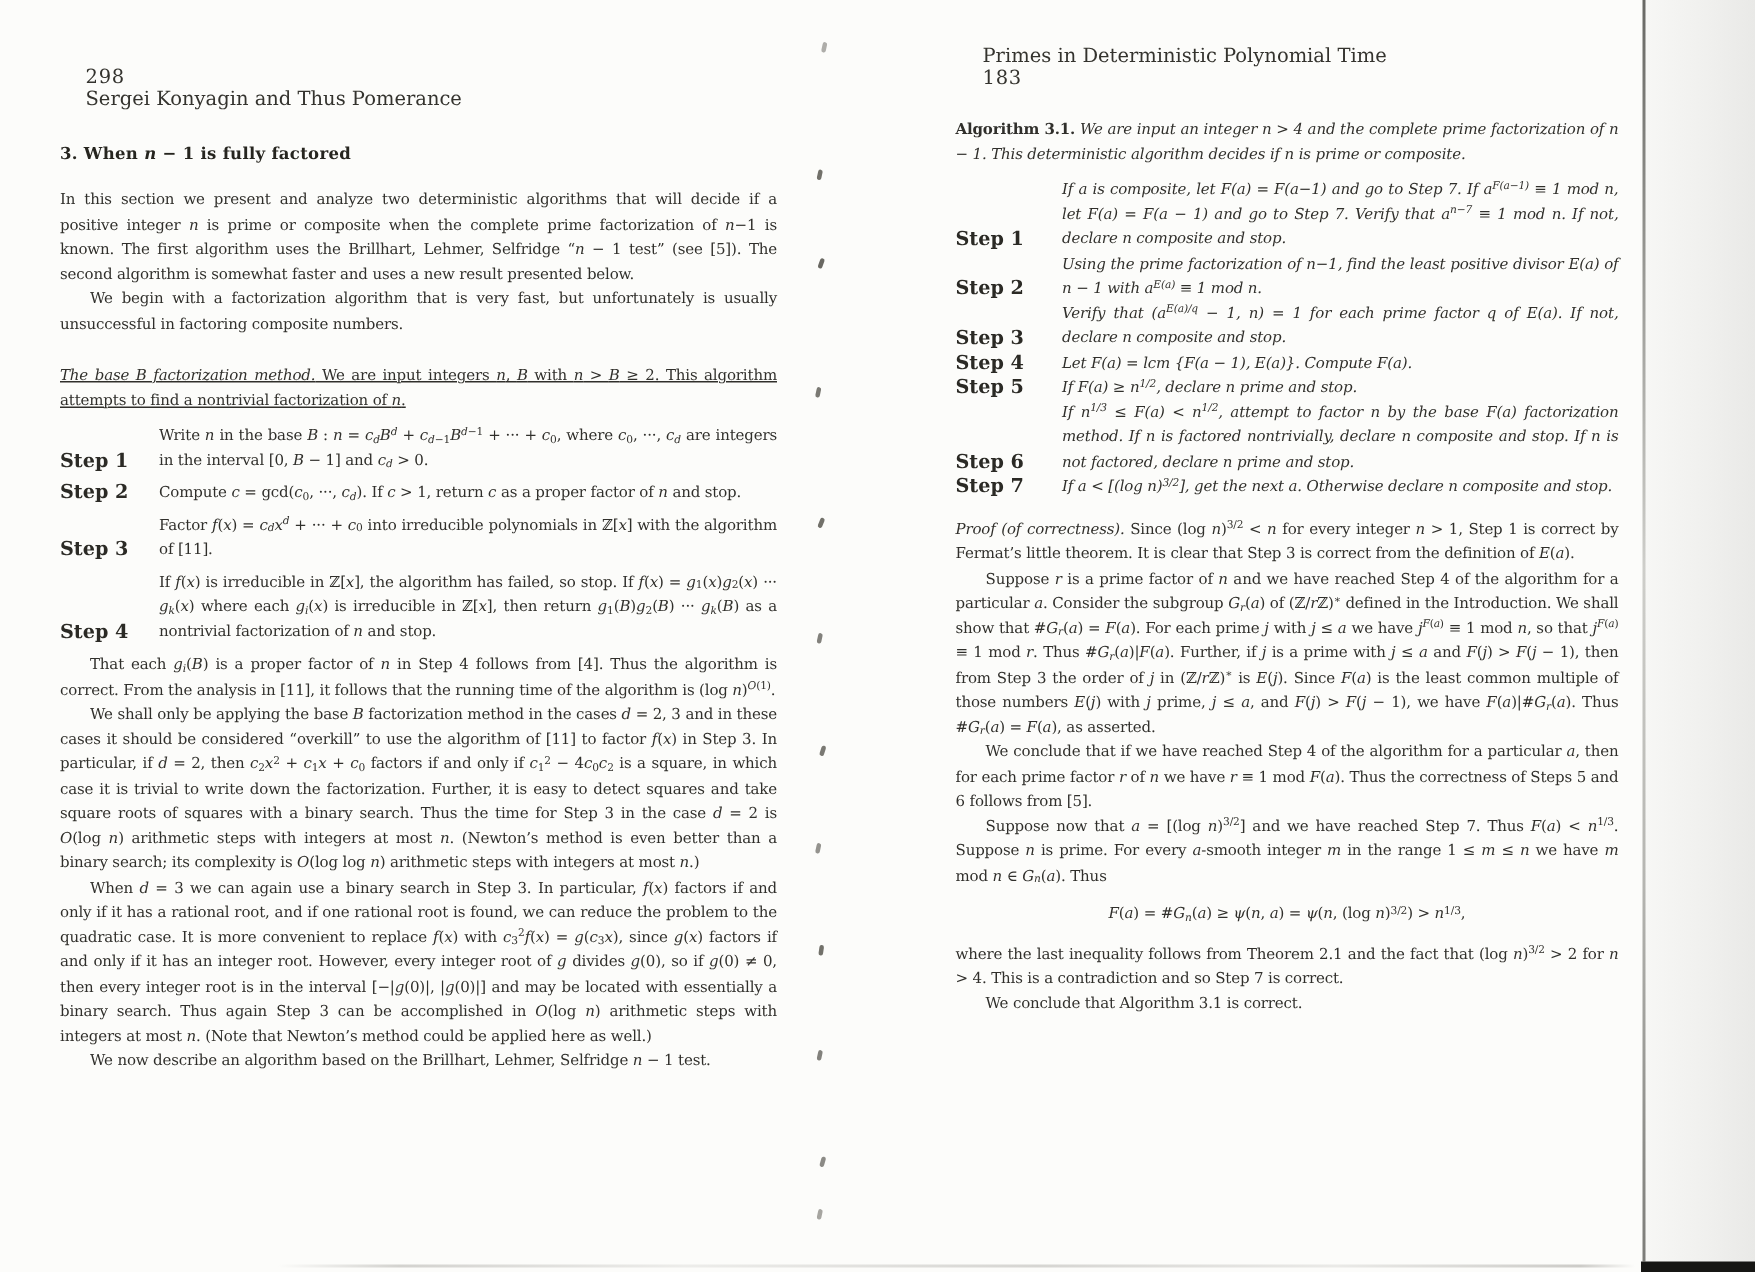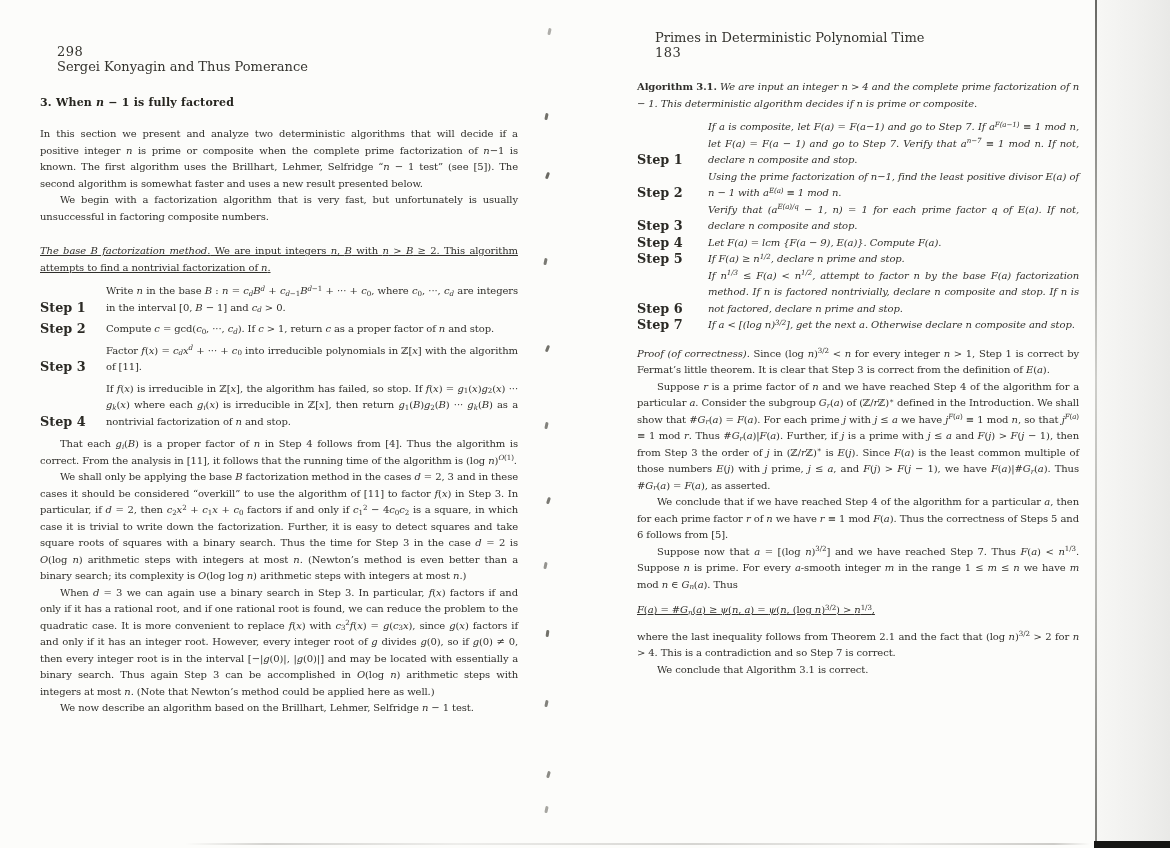--- a/index.html
+++ b/index.html
@@ -38,21 +38,21 @@
   .step{display:flex;align-items:flex-end;}
   .steps-left .step{margin-top:5px;}
   .steps-left .step:first-child{margin-top:0;}
   .step-label{width:66px;flex:0 0 66px;font-weight:bold;font-size:12.8px;line-height:16.5px;color:#2b2a25;}
   .steps-right .step-label{width:71px;flex:0 0 71px;}
   .step-text{flex:1;}
   .steps-right .step-text p{font-style:italic;}
 
   .algo-p{margin-top:19px;}
   .proof-p{margin-top:12px;}
-  .equation{margin:9px 0 10px 0;text-indent:0;text-decoration:underline;}
+  .equation{margin:9px 0 10px 0;text-align:center;text-indent:0;}
 
   
   .edge-zone{position:absolute;left:1097px;top:0;width:73px;height:848px;
     background:linear-gradient(to right,#f7f7f5 0%,#f0f0ee 55%,#e9e9e7 100%);}
   .page-edge-line{position:absolute;left:1095px;top:0;width:2px;height:841px;
     background:linear-gradient(to bottom,rgba(55,55,50,.75),rgba(120,120,112,.35) 45%,rgba(95,95,88,.45) 70%,rgba(55,55,50,.65));}
   .corner-bar{position:absolute;left:1094px;top:841px;width:76px;height:7px;background:#161614;}
   .bottom-smudge{position:absolute;left:185px;top:843px;width:905px;height:2px;
     background:linear-gradient(to right,rgba(105,102,95,0) 0%,rgba(105,102,95,.28) 9%,rgba(105,102,95,.10) 30%,rgba(105,102,95,.26) 56%,rgba(105,102,95,.12) 78%,rgba(105,102,95,.32) 96%,rgba(105,102,95,0) 100%);}
   .binding-marks{position:absolute;left:541px;top:0;width:16px;height:848px;}
@@ -130,21 +130,21 @@
       </div>
       <div class="step">
         <span class="step-label">Step 3</span>
         <span class="step-text">
             <p>Verify that (a<sup>E(a)/q</sup> − 1, n) = 1 for each prime factor q of E(a). If not, declare n composite and stop.</p>
           </span>
       </div>
       <div class="step">
         <span class="step-label">Step 4</span>
         <span class="step-text">
-            <p>Let F(a) = lcm {F(a − 9), E(a)}. Compute F(a).</p>
+            <p>Let F(a) = lcm {F(a − 1), E(a)}. Compute F(a).</p>
           </span>
       </div>
       <div class="step">
         <span class="step-label">Step 5</span>
         <span class="step-text">
             <p>If F(a) ≥ n<sup>1/2</sup>, declare n prime and stop.</p>
           </span>
       </div>
       <div class="step">
         <span class="step-label">Step 6</span>

